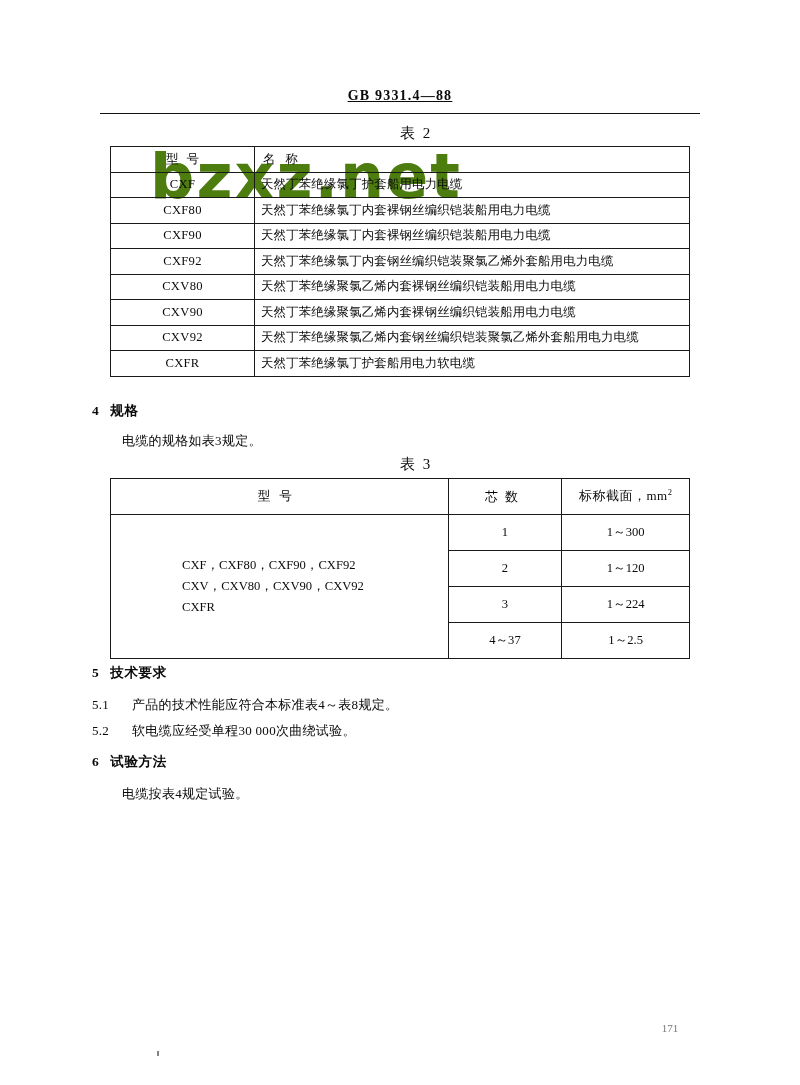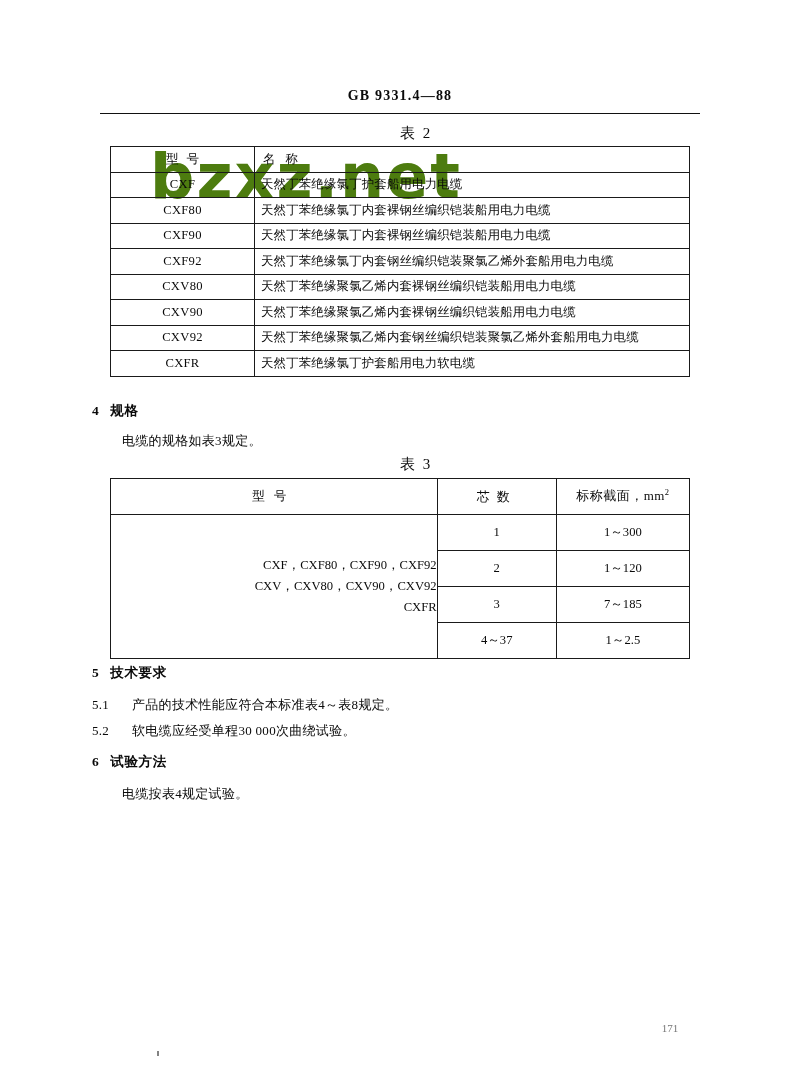--- a/index.html
+++ b/index.html
@@ -48,20 +48,21 @@
   .header-line {
     position: absolute;
     left: 100px;
     top: 88px;
     width: 600px;
     text-align: center;
     font-family: "Liberation Serif", serif;
     font-size: 14px;
     font-weight: bold;
     letter-spacing: 1.2px;
+    text-decoration: underline;
   }
   .header-rule {
     position: absolute;
     left: 100px;
     top: 113px;
     width: 600px;
     height: 0;
     border-top: 1.6px solid #111;
   }
 
@@ -146,22 +147,22 @@
 
   
   #table3 {
     left: 110px;
     top: 478px;
     width: 580px;
   }
   #table3 td { height: 35px; text-align: center; }
   #table3 .c-models {
     width: 305px;
-    text-align: right;
-    padding-left: 48px;
+    text-align: left;
+    padding-left: 71px;
     line-height: 21px;
     vertical-align: middle;
     font-size: 12.6px;
   }
   #table3 .c-cores { width: 130px; }
   #table3 .c-sect  { width: 145px; }
   #table3 .hd-models { letter-spacing: 9px; text-align: center; padding-left: 0; }
   #table3 .hd-cores  { letter-spacing: 7px; }
   #table3 .hd-sect   { letter-spacing: 0.5px; }
   #table3 sup { font-size: 8.5px; vertical-align: super; }
@@ -266,21 +267,21 @@
         </td>
         <td class="c-cores">1</td>
         <td class="c-sect">1～300</td>
       </tr>
       <tr>
         <td class="c-cores">2</td>
         <td class="c-sect">1～120</td>
       </tr>
       <tr>
         <td class="c-cores">3</td>
-        <td class="c-sect">7～185</td>
+        <td class="c-sect">1～224</td>
       </tr>
       <tr>
         <td class="c-cores">4～37</td>
         <td class="c-sect">1～2.5</td>
       </tr>
     </tbody>
       </table>
 
     <div class="sec-head" id="sec5">
       <span class="num">5</span><span>技术要求</span>

